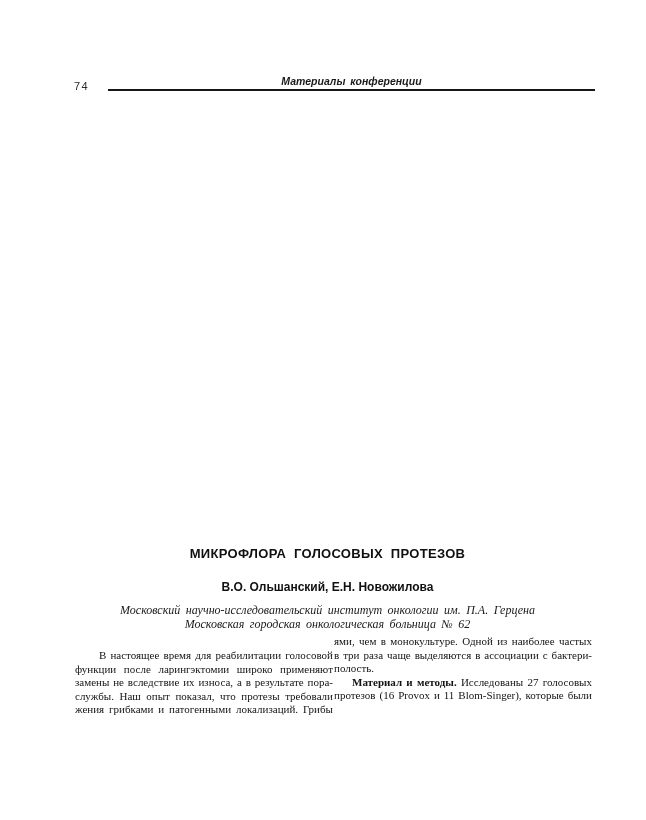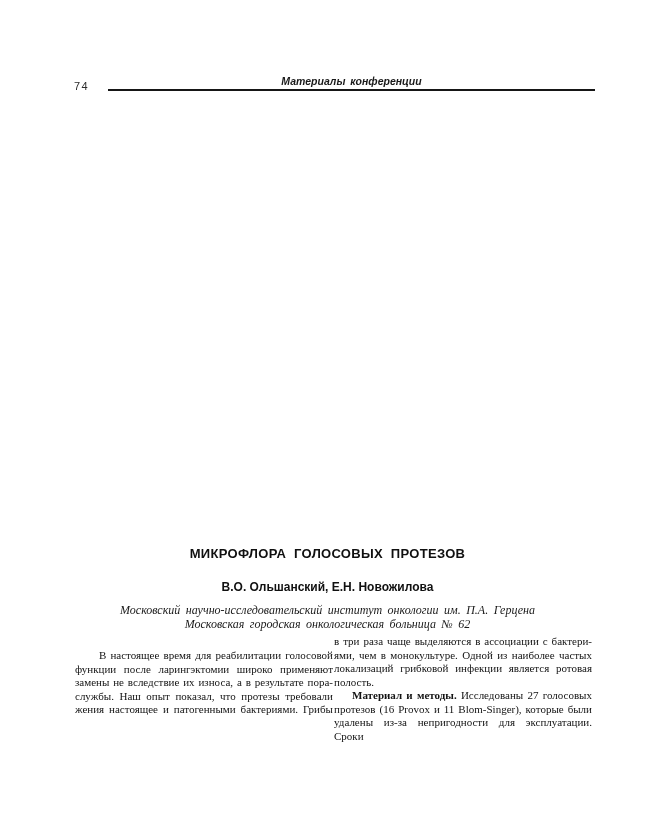--- a/index.html
+++ b/index.html
@@ -92,28 +92,26 @@
   <div class="article-title">МИКРОФЛОРА ГОЛОСОВЫХ ПРОТЕЗОВ</div>
   <div class="article-authors">В.О. Ольшанский, Е.Н. Новожилова</div>
   <div class="affiliation affiliation-1">Московский научно-исследовательский институт онкологии им. П.А. Герцена</div>
   <div class="affiliation affiliation-2">Московская городская онкологическая больница № 62</div>
 
   <div class="col col-left">
     <div class="tline indent-lg">В настоящее время для реабилитации голосовой</div>
     <div class="tline">функции после ларингэктомии широко применяют</div>
     <div class="tline">замены не вследствие их износа, а в результате пора-</div>
     <div class="tline">службы. Наш опыт показал, что протезы требовали</div>
-    <div class="tline">жения настоящее и патогенными бактериями. Грибы</div>
+    <div class="tline">жения грибками и патогенными локализаций. Грибы</div>
   </div>
 
   <div class="col col-right">
+    <div class="tline">ями, чем в монокультуре. Одной из наиболее частых</div>
     <div class="tline">в три раза чаще выделяются в ассоциации с бактери-</div>
-    <div class="tline">ями, чем в монокультуре. Одной из наиболее частых</div>
-    <div class="tline">локализаций грибковой инфекции является ротовая</div>
     <div class="tline para-end">полость.</div>
     <div class="tline indent-sm">
       <span class="bold-lead">Материал и методы.</span><span> Исследованы 27 голосовых</span>
     </div>
     <div class="tline">протезов (16 Provox и 11 Blom-Singer), которые были</div>
-    <div class="tline">удалены из-за непригодности для эксплуатации. Сроки</div>
   </div>
 
 </div>
 
 </body></html>

